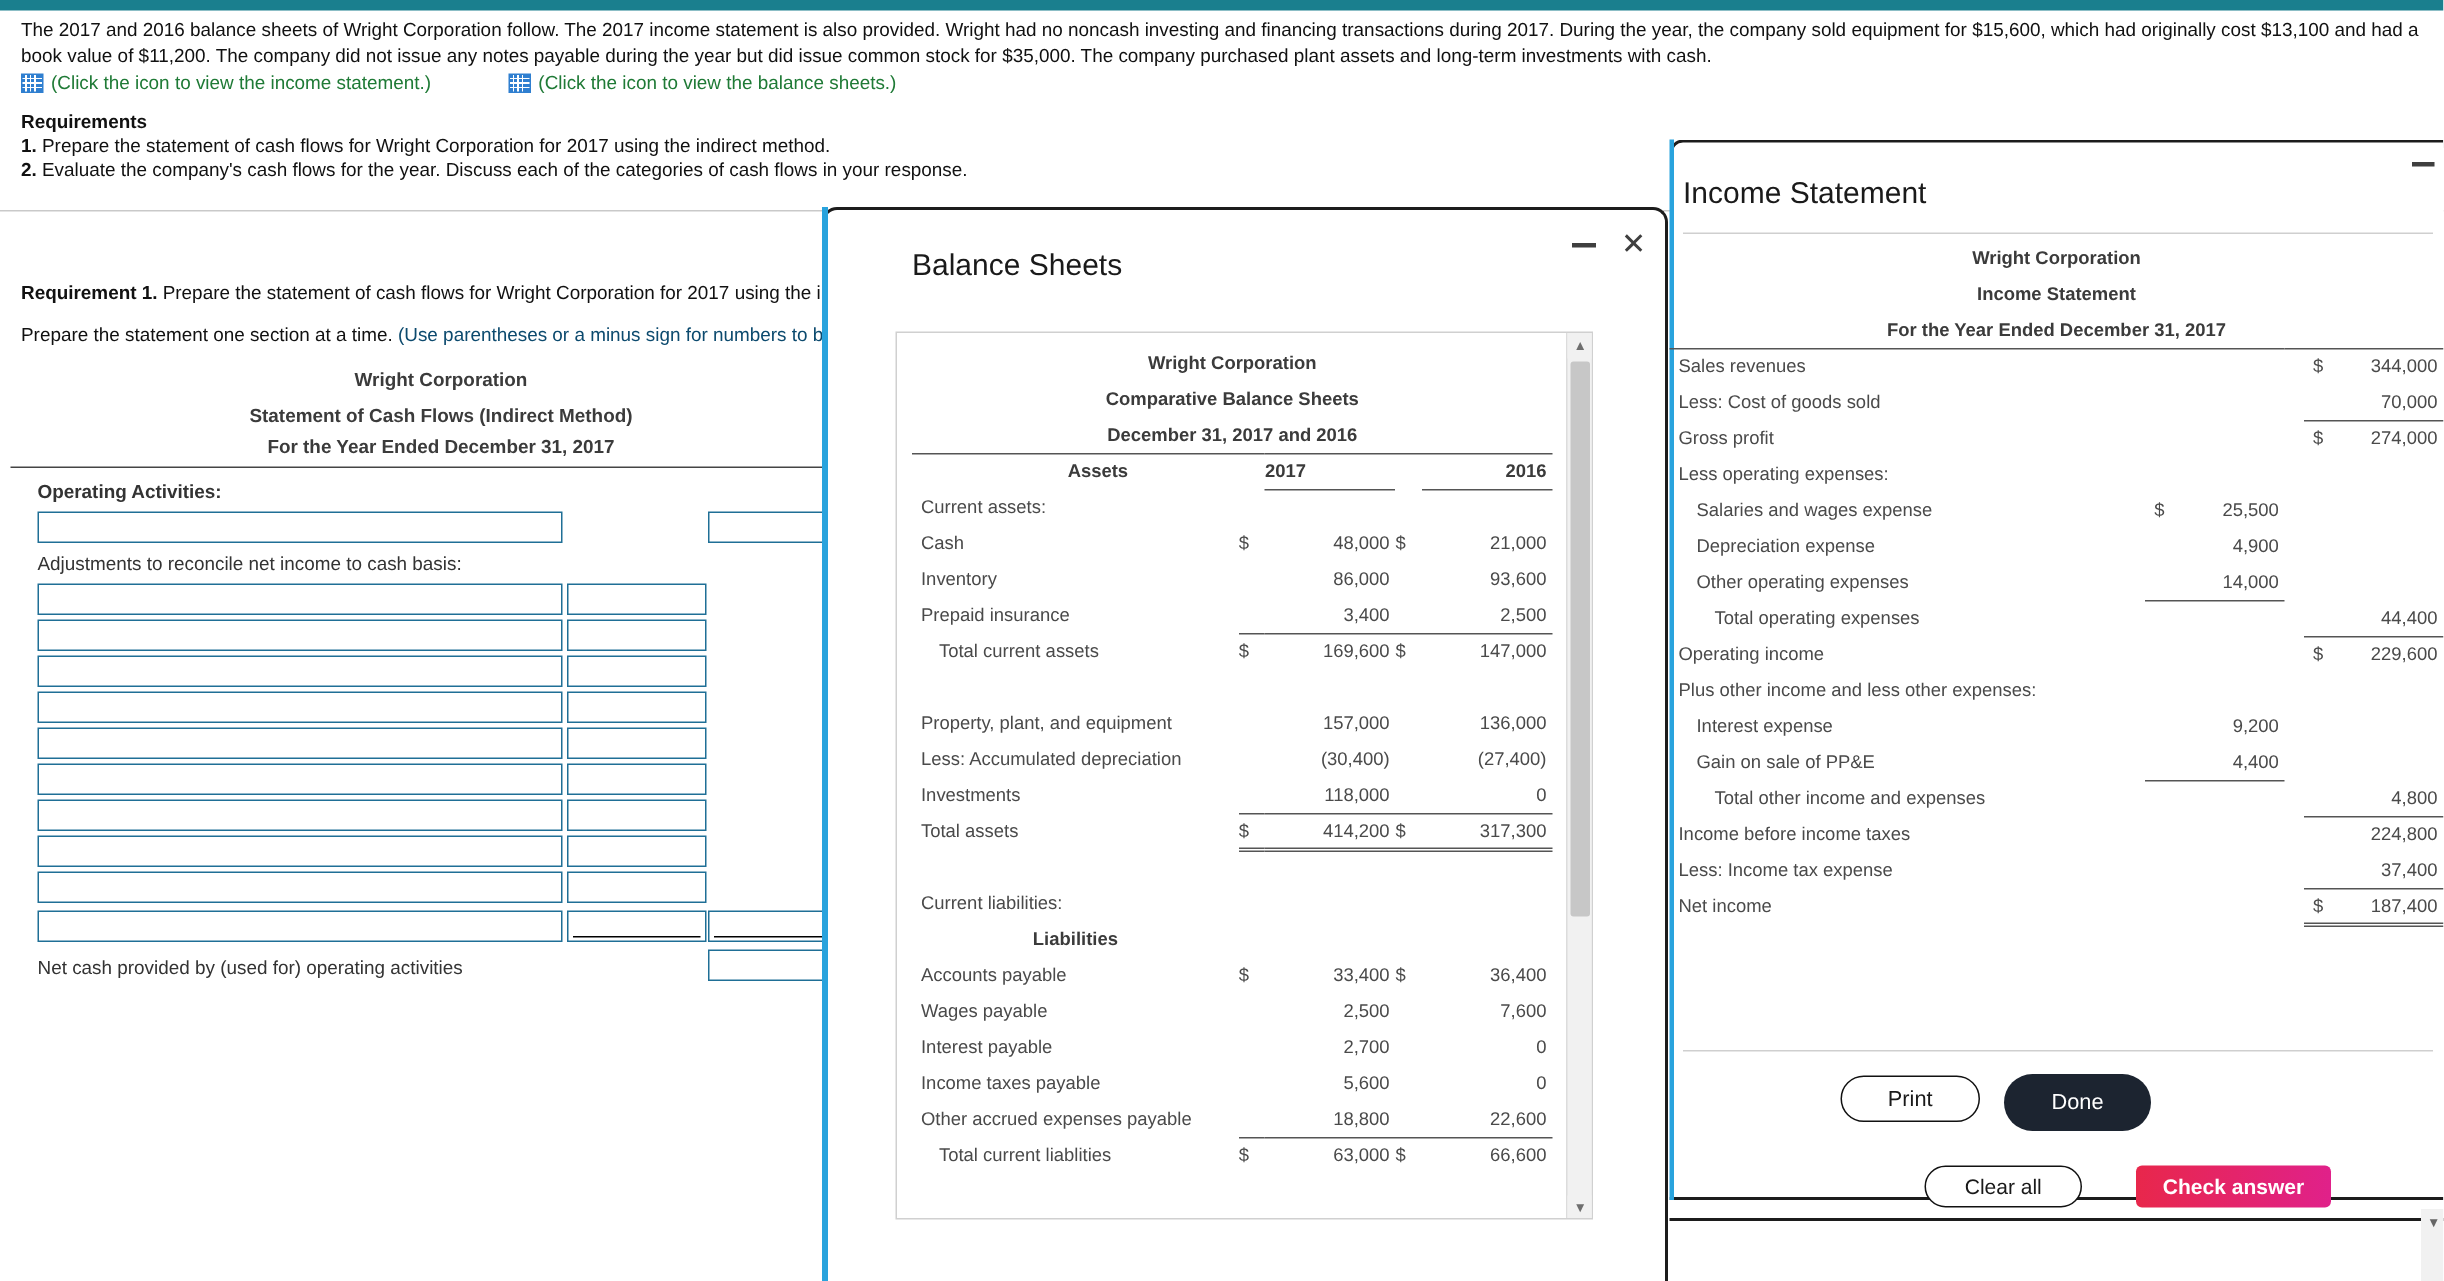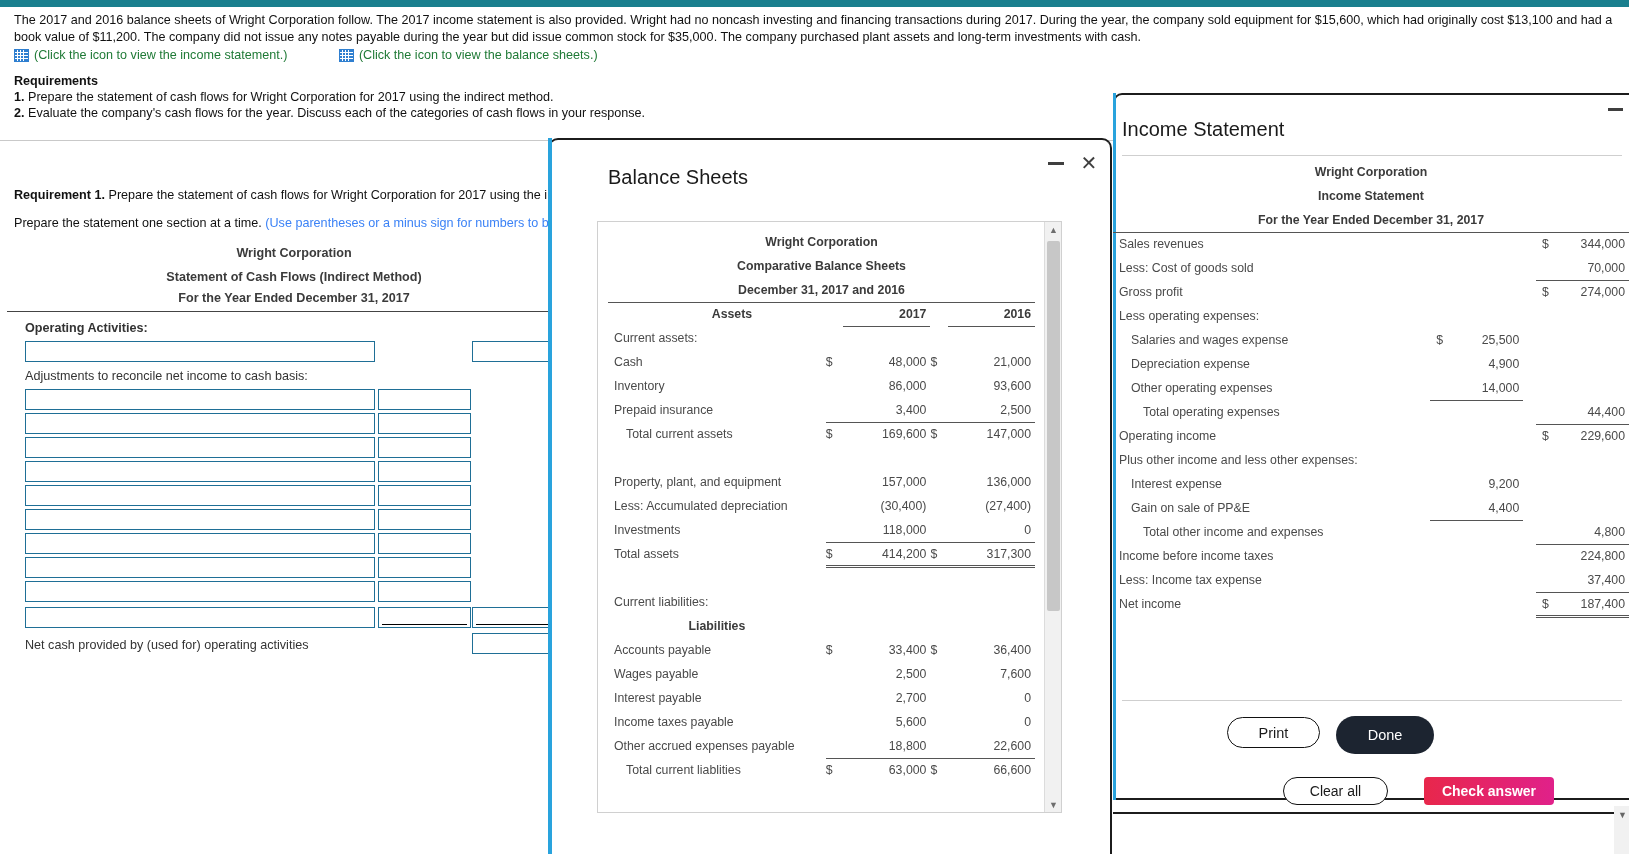--- a/index.html
+++ b/index.html
@@ -47,21 +47,21 @@
   .reqline1 { position: absolute; left: 14px; top: 90px; font-size: 12.6px; color: #111; }
   .reqline2 { position: absolute; left: 14px; top: 106px; font-size: 12.6px; color: #111; }
   .reqline1 b, .reqline2 b { font-weight: bold; }
 
   .hr-main { position: absolute; left: 0; top: 140px; width: 1629px; height: 1px; background: #c9c9c9; }
 
   
   .req1 { position: absolute; left: 14px; top: 188px; font-size: 12.6px; color: #111; }
   .req1 b { font-weight: bold; }
   .prep { position: absolute; left: 14px; top: 216px; font-size: 12.6px; color: #111; }
-  .greentext { color: #3b82f6; }
+  .greentext { color: #0c4a6e; }
 
   .stmt-title {
     position: absolute; text-align: center; width: 560px; left: 14px;
     font-size: 12.6px; font-weight: bold; color: #3b3b3b;
   }
   .stmt-title.t1 { top: 246px; }
   .stmt-title.t2 { top: 270px; }
   .stmt-title.t3 { top: 291px; }
   .stmt-rule { position: absolute; left: 7px; top: 311px; width: 740px; height: 1px; background: #444; }
 
@@ -394,21 +394,21 @@
             </tr>
         <tr>
               <td class="ctr-head" colspan="5">Comparative Balance Sheets</td>
             </tr>
         <tr>
               <td class="ctr-head" colspan="5" style="border-bottom:1px solid #555;">December 31, 2017 and 2016</td>
             </tr>
         <tr>
           <td class="ctr-head" colspan="1" style="text-align:center;padding-left:30px;">Assets</td>
           <td class="ctr-head"></td>
-          <td class="ctr-head" style="border-bottom:1px solid #555;text-align:right;padding-right:4px;">2017</td>
+          <td class="ctr-head" style="border-bottom:1px solid #555;text-align:left;padding-right:4px;">2017</td>
           <td class="ctr-head"></td>
           <td class="ctr-head" style="border-bottom:1px solid #555;text-align:right;padding-right:4px;">2016</td>
         </tr>
         </tbody>
           <tbody id="bs-rows">
             <tr>
               <td class="lbl " style="width:200px;">Current assets:</td>
               <td class="dol" style=""></td>
               <td class="amt" style="width:80px;"></td>
               <td class="dol" style=""></td>

